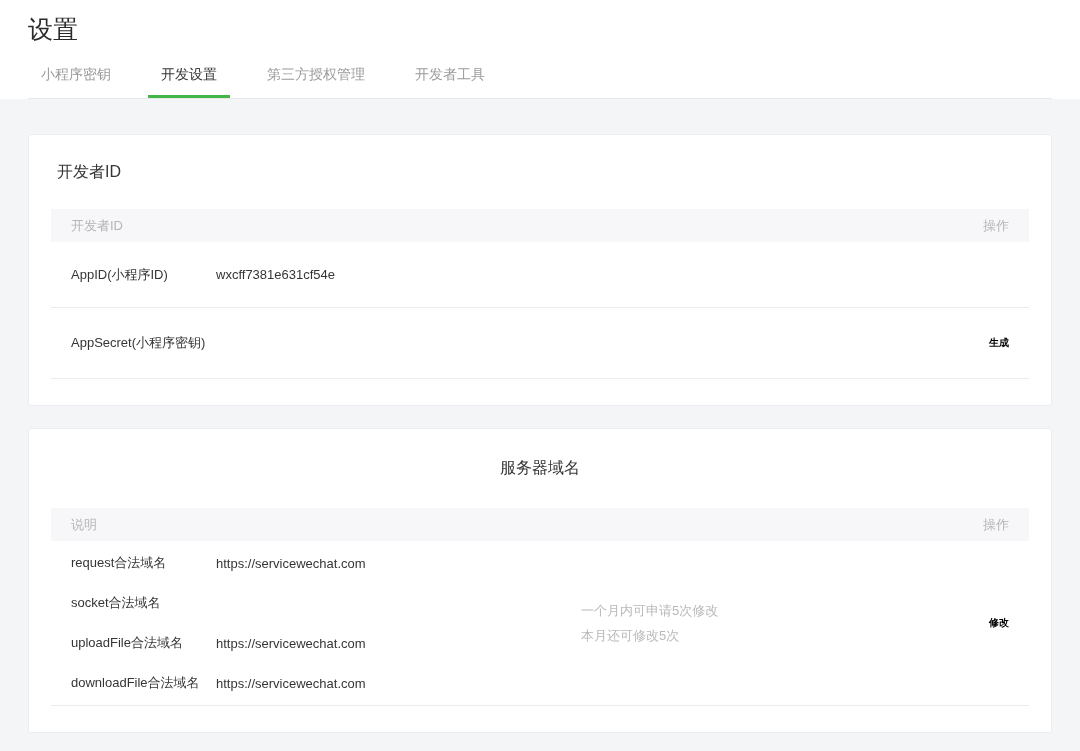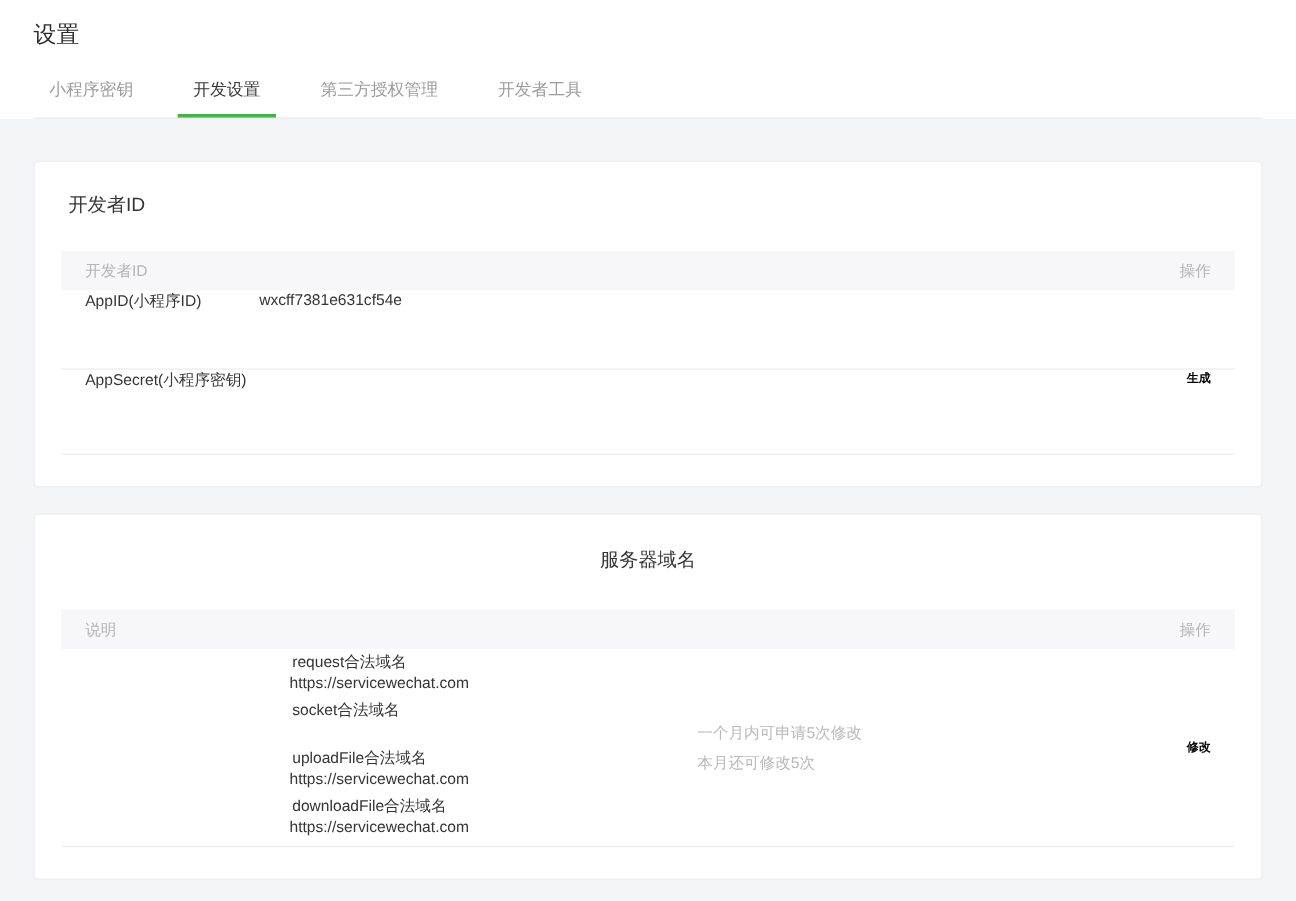--- a/index.html
+++ b/index.html
@@ -10,21 +10,21 @@
     color: #353535;
     overflow: hidden;
   }
 
   
   .topbar {
     background: #ffffff;
     padding: 15px 28px 0 28px;
   }
   .page-title {
-    font-size: 19px;
+    font-size: 25px;
     font-weight: 500;
     color: #2b2b2b;
     line-height: 29px;
   }
   .tabs {
     display: flex;
     margin-top: 23px;
     border-bottom: 1px solid #e8e8e8;
   }
   .tab {
@@ -71,21 +71,21 @@
     background: #f7f7f9;
     padding: 0 20px;
     font-size: 13px;
     color: #b5b5b5;
   }
   .thead .col-action { margin-left: auto; }
 
   
   .dev-row {
     display: flex;
-    align-items: flex-start;
+    align-items: center;
     padding: 0 20px;
     font-size: 13px;
   }
   .dev-row .label { width: 145px; color: #353535; }
   .dev-row .value { flex: 1; color: #353535; }
   .dev-row .action { margin-left: auto; }
   .row-appid { height: 65px; }
   .row-appsecret { height: 72px; border-top: 1px solid #ececee; }
   .table-bottom-line { border-bottom: 1px solid #ececee; }
 
@@ -107,21 +107,20 @@
     border-bottom: 1px solid #ececee;
     padding: 2px 0;
   }
   .sd-rows { width: 530px; }
   .sd-row {
     display: flex;
     align-items: center;
     height: 40px;
     padding: 0 20px;
     font-size: 13px;
-    flex-direction: column;
   }
   .sd-row .label { width: 145px; color: #353535; }
   .sd-row .value { flex: 1; color: #353535; }
   .sd-note {
     flex: 1;
     font-size: 13px;
     color: #b9b9b9;
     line-height: 25px;
   }
   .sd-action { margin-left: auto; padding-right: 20px; }

